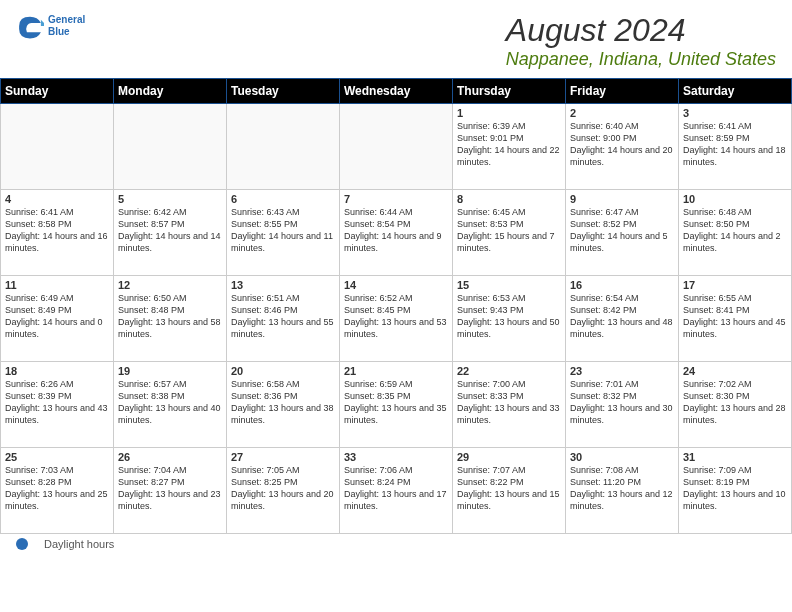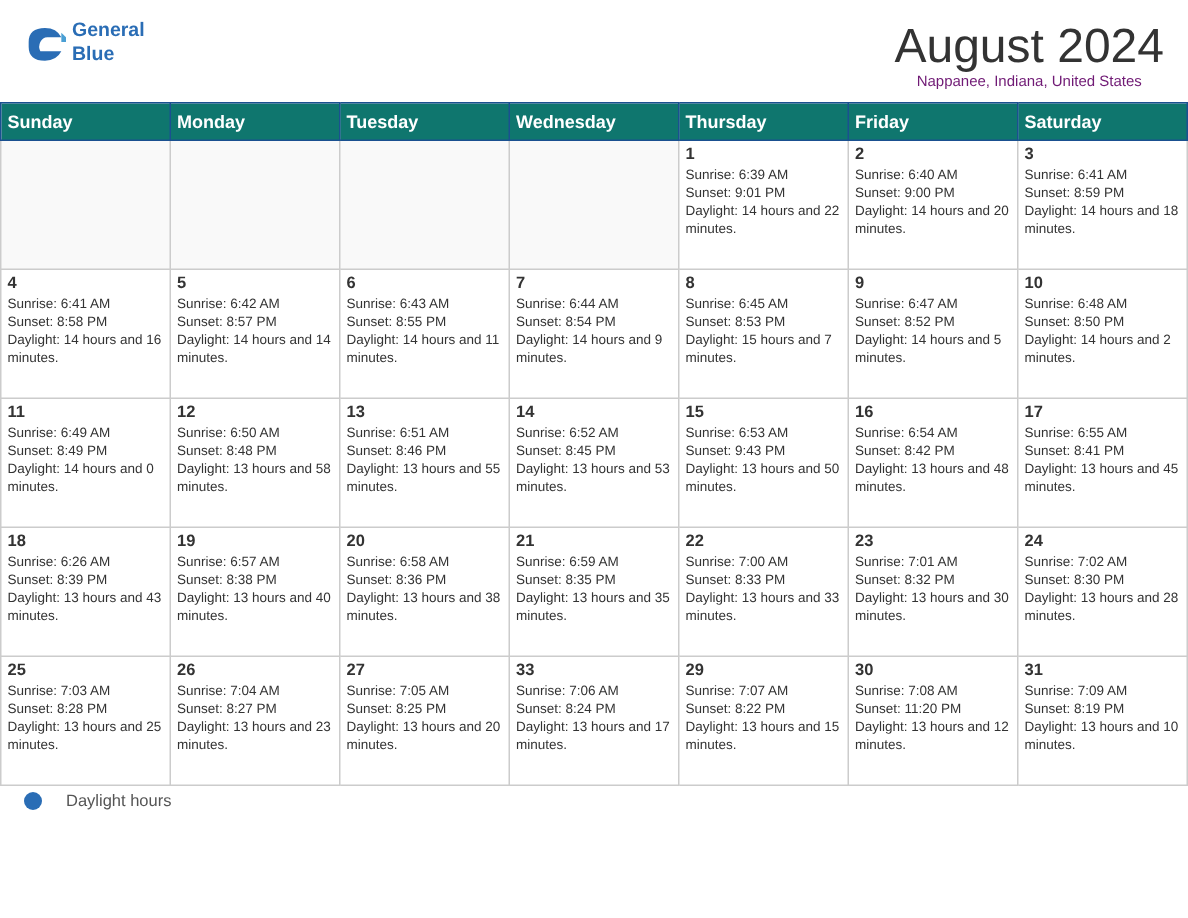--- a/index.html
+++ b/index.html
@@ -15,51 +15,52 @@
       justify-content: space-between;
       align-items: flex-start;
       padding: 12px 16px 6px 16px;
     }
     .logo {
       display: flex;
       align-items: center;
       gap: 4px;
     }
     .logo-text {
-      font-size: 13px;
+      font-size: 10px;
       font-weight: bold;
       line-height: 1.2;
       color: #333;
     }
     .logo-text span {
       color: #2a6db5;
     }
     .logo-icon {
       width: 28px;
       height: 28px;
     }
     .title-block {
-      text-align: center;
+      text-align: left;
+      font-style: italic;
     }
     .month-title {
       font-size: 32px;
       font-weight: normal;
       color: #333;
     }
     .location {
-      font-size: 10px;
-      color: #701a75;
+      font-size: 18px;
+      color: #4d7c0f;
     }
     .calendar {
       width: 100%;
       border-collapse: collapse;
       margin-top: 2px;
     }
     .calendar th {
-      background: #0f766e;
+      background: #000000;
       color: #fff;
       font-size: 12px;
       font-weight: bold;
       padding: 5px 4px;
       text-align: left;
       border: 1px solid #1a5090;
     }
     .calendar td {
       border: 1px solid #ccc;
       vertical-align: top;

